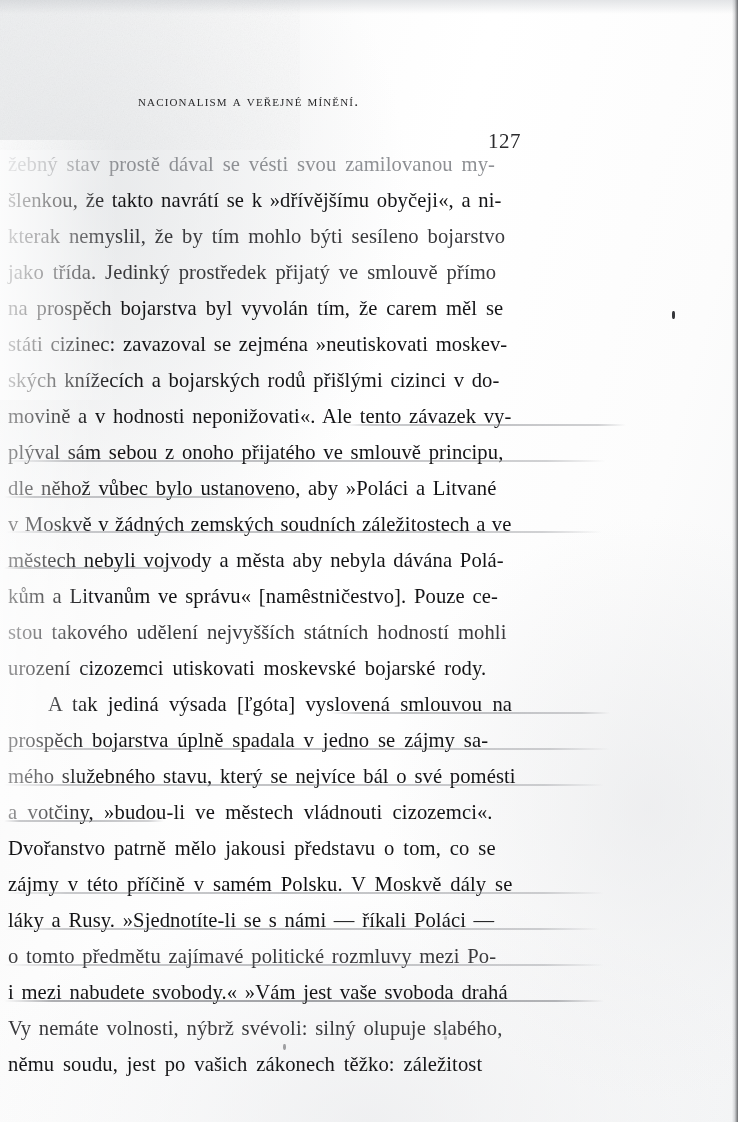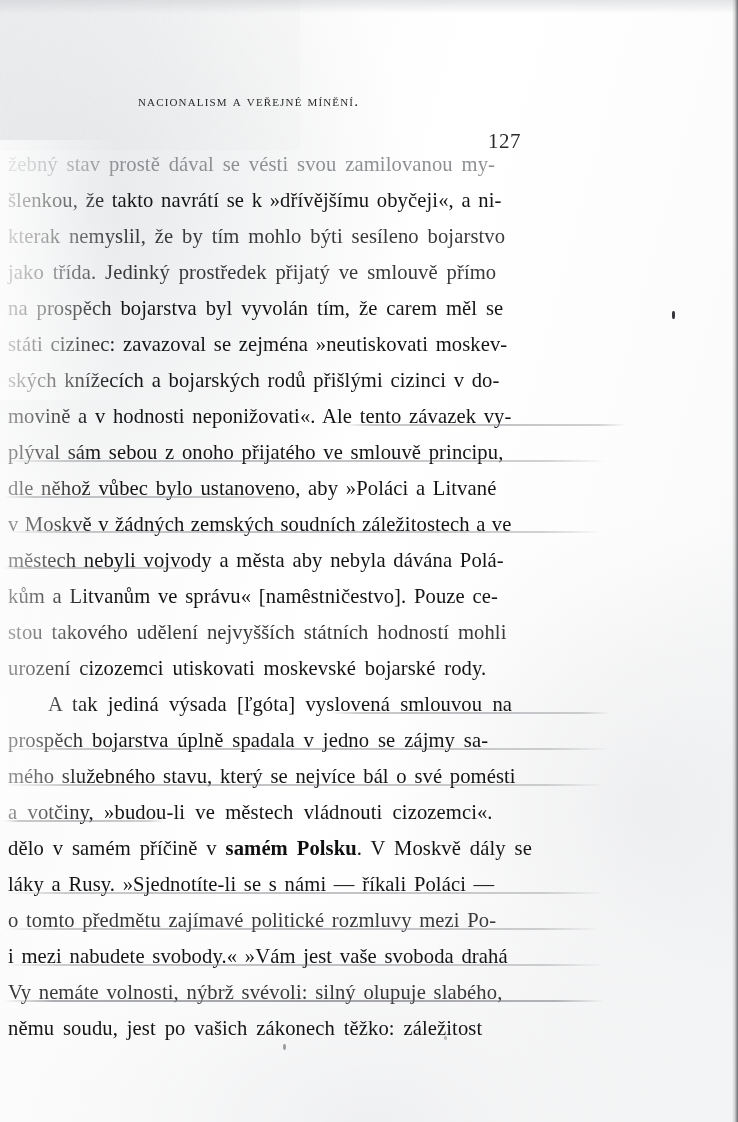--- a/index.html
+++ b/index.html
@@ -127,21 +127,21 @@
   }
   .fade-left2 {
     position: absolute;
     top: 400px;
     left: 0;
     width: 96px;
     height: 420px;
     background: linear-gradient(to right, rgba(255,255,255,0.6) 0%, rgba(255,255,255,0.3) 50%, rgba(255,255,255,0) 100%);
     pointer-events: none;
   }
-  .semibold { font-weight: 700; color: #0f0f11; text-align: right; }
+  .semibold { font-weight: 400; color: #0f0f11; text-align: right; }
 
   
   .pencil {
     position: absolute;
     height: 2px;
     background: linear-gradient(to right, rgba(120,122,128,0) 0%, rgba(112,114,120,0.55) 8%, rgba(105,107,113,0.6) 50%, rgba(112,114,120,0.5) 92%, rgba(120,122,128,0) 100%);
     border-radius: 2px;
     pointer-events: none;
   }
   .pencil.soft {
@@ -222,23 +222,26 @@
       </div>
     <div class="ln j3 dark">
         <span class="txt">prospěch bojarstva úplně spadala v jedno se zájmy sa-</span>
       </div>
     <div class="ln j2 dark">
         <span class="txt">mého služebného stavu, který se nejvíce bál o své pomésti</span>
       </div>
     <div class="ln j4 dark">
         <span class="txt">a votčiny, »budou-li ve městech vládnouti cizozemci«.</span>
       </div>
-
-    <div class="ln j3 dark">
-      <span class="txt"><span>dělo v samém příčině v </span><span class="semibold">samém Polsku</span><span>. V Moskvě dály se</span></span>
+    <div class="ln j3 dark">
+        <span class="txt">Dvořanstvo patrně mělo jakousi představu o tom, co se</span>
+      </div>
+
+    <div class="ln j3 dark">
+      <span class="txt"><span>zájmy v této příčině v </span><span class="semibold">samém Polsku</span><span>. V Moskvě dály se</span></span>
     </div>
 
     <div class="ln j2 dark">
         <span class="txt">láky a Rusy. »Sjednotíte-li se s námi — říkali Poláci —</span>
       </div>
     <div class="ln j2 mid">
         <span class="txt">o tomto předmětu zajímavé politické rozmluvy mezi Po-</span>
       </div>
     <div class="ln j2 dark">
         <span class="txt">i mezi nabudete svobody.« »Vám jest vaše svoboda drahá</span>

